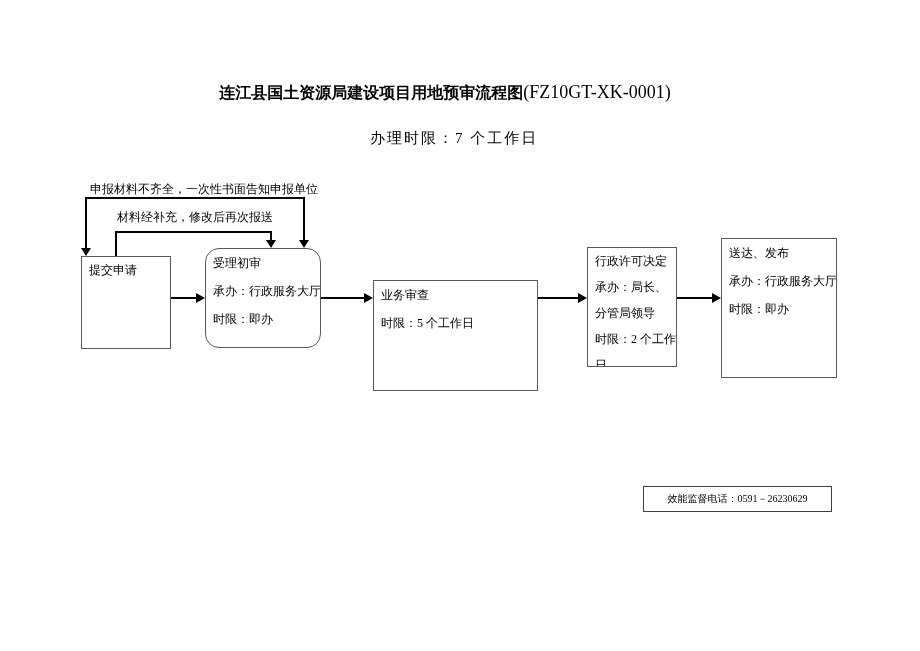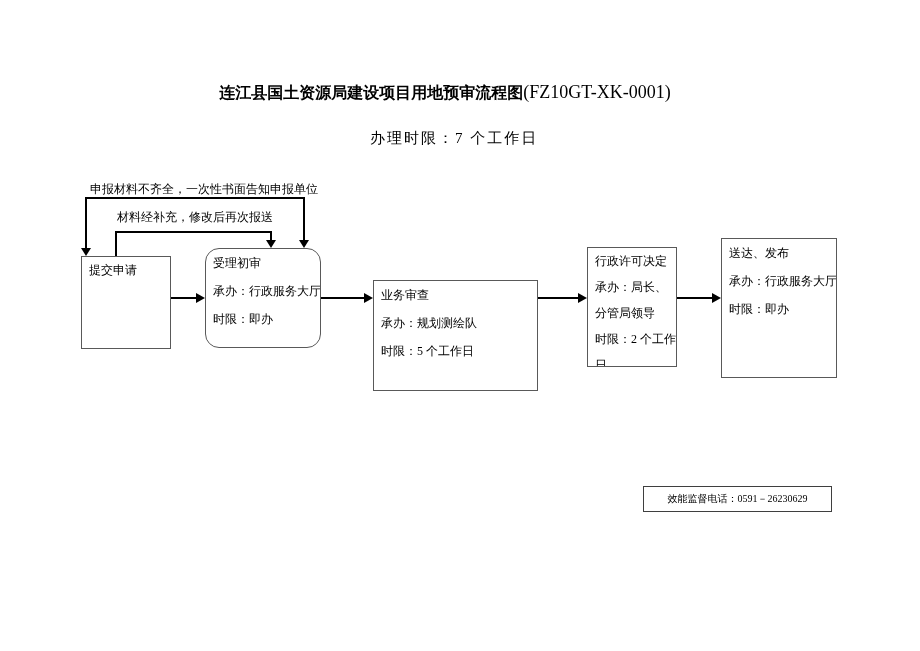--- a/index.html
+++ b/index.html
@@ -148,21 +148,20 @@
   </div>
 
   <div class="fbox b2">
     <div class="bline">受理初审</div>
     <div class="bline">承办：行政服务大厅</div>
     <div class="bline">时限：即办</div>
   </div>
 
   <div class="fbox b3">
     <div class="bline">业务审查</div>
-    <div class="bline">承办：规划测绘队</div>
     <div class="bline">时限：5 个工作日</div>
   </div>
 
   <div class="fbox b4">
     <div class="bline">行政许可决定</div>
     <div class="bline">承办：局长、</div>
     <div class="bline">分管局领导</div>
     <div class="bline">时限：2 个工作</div>
     <div class="bline">日</div>
   </div>

